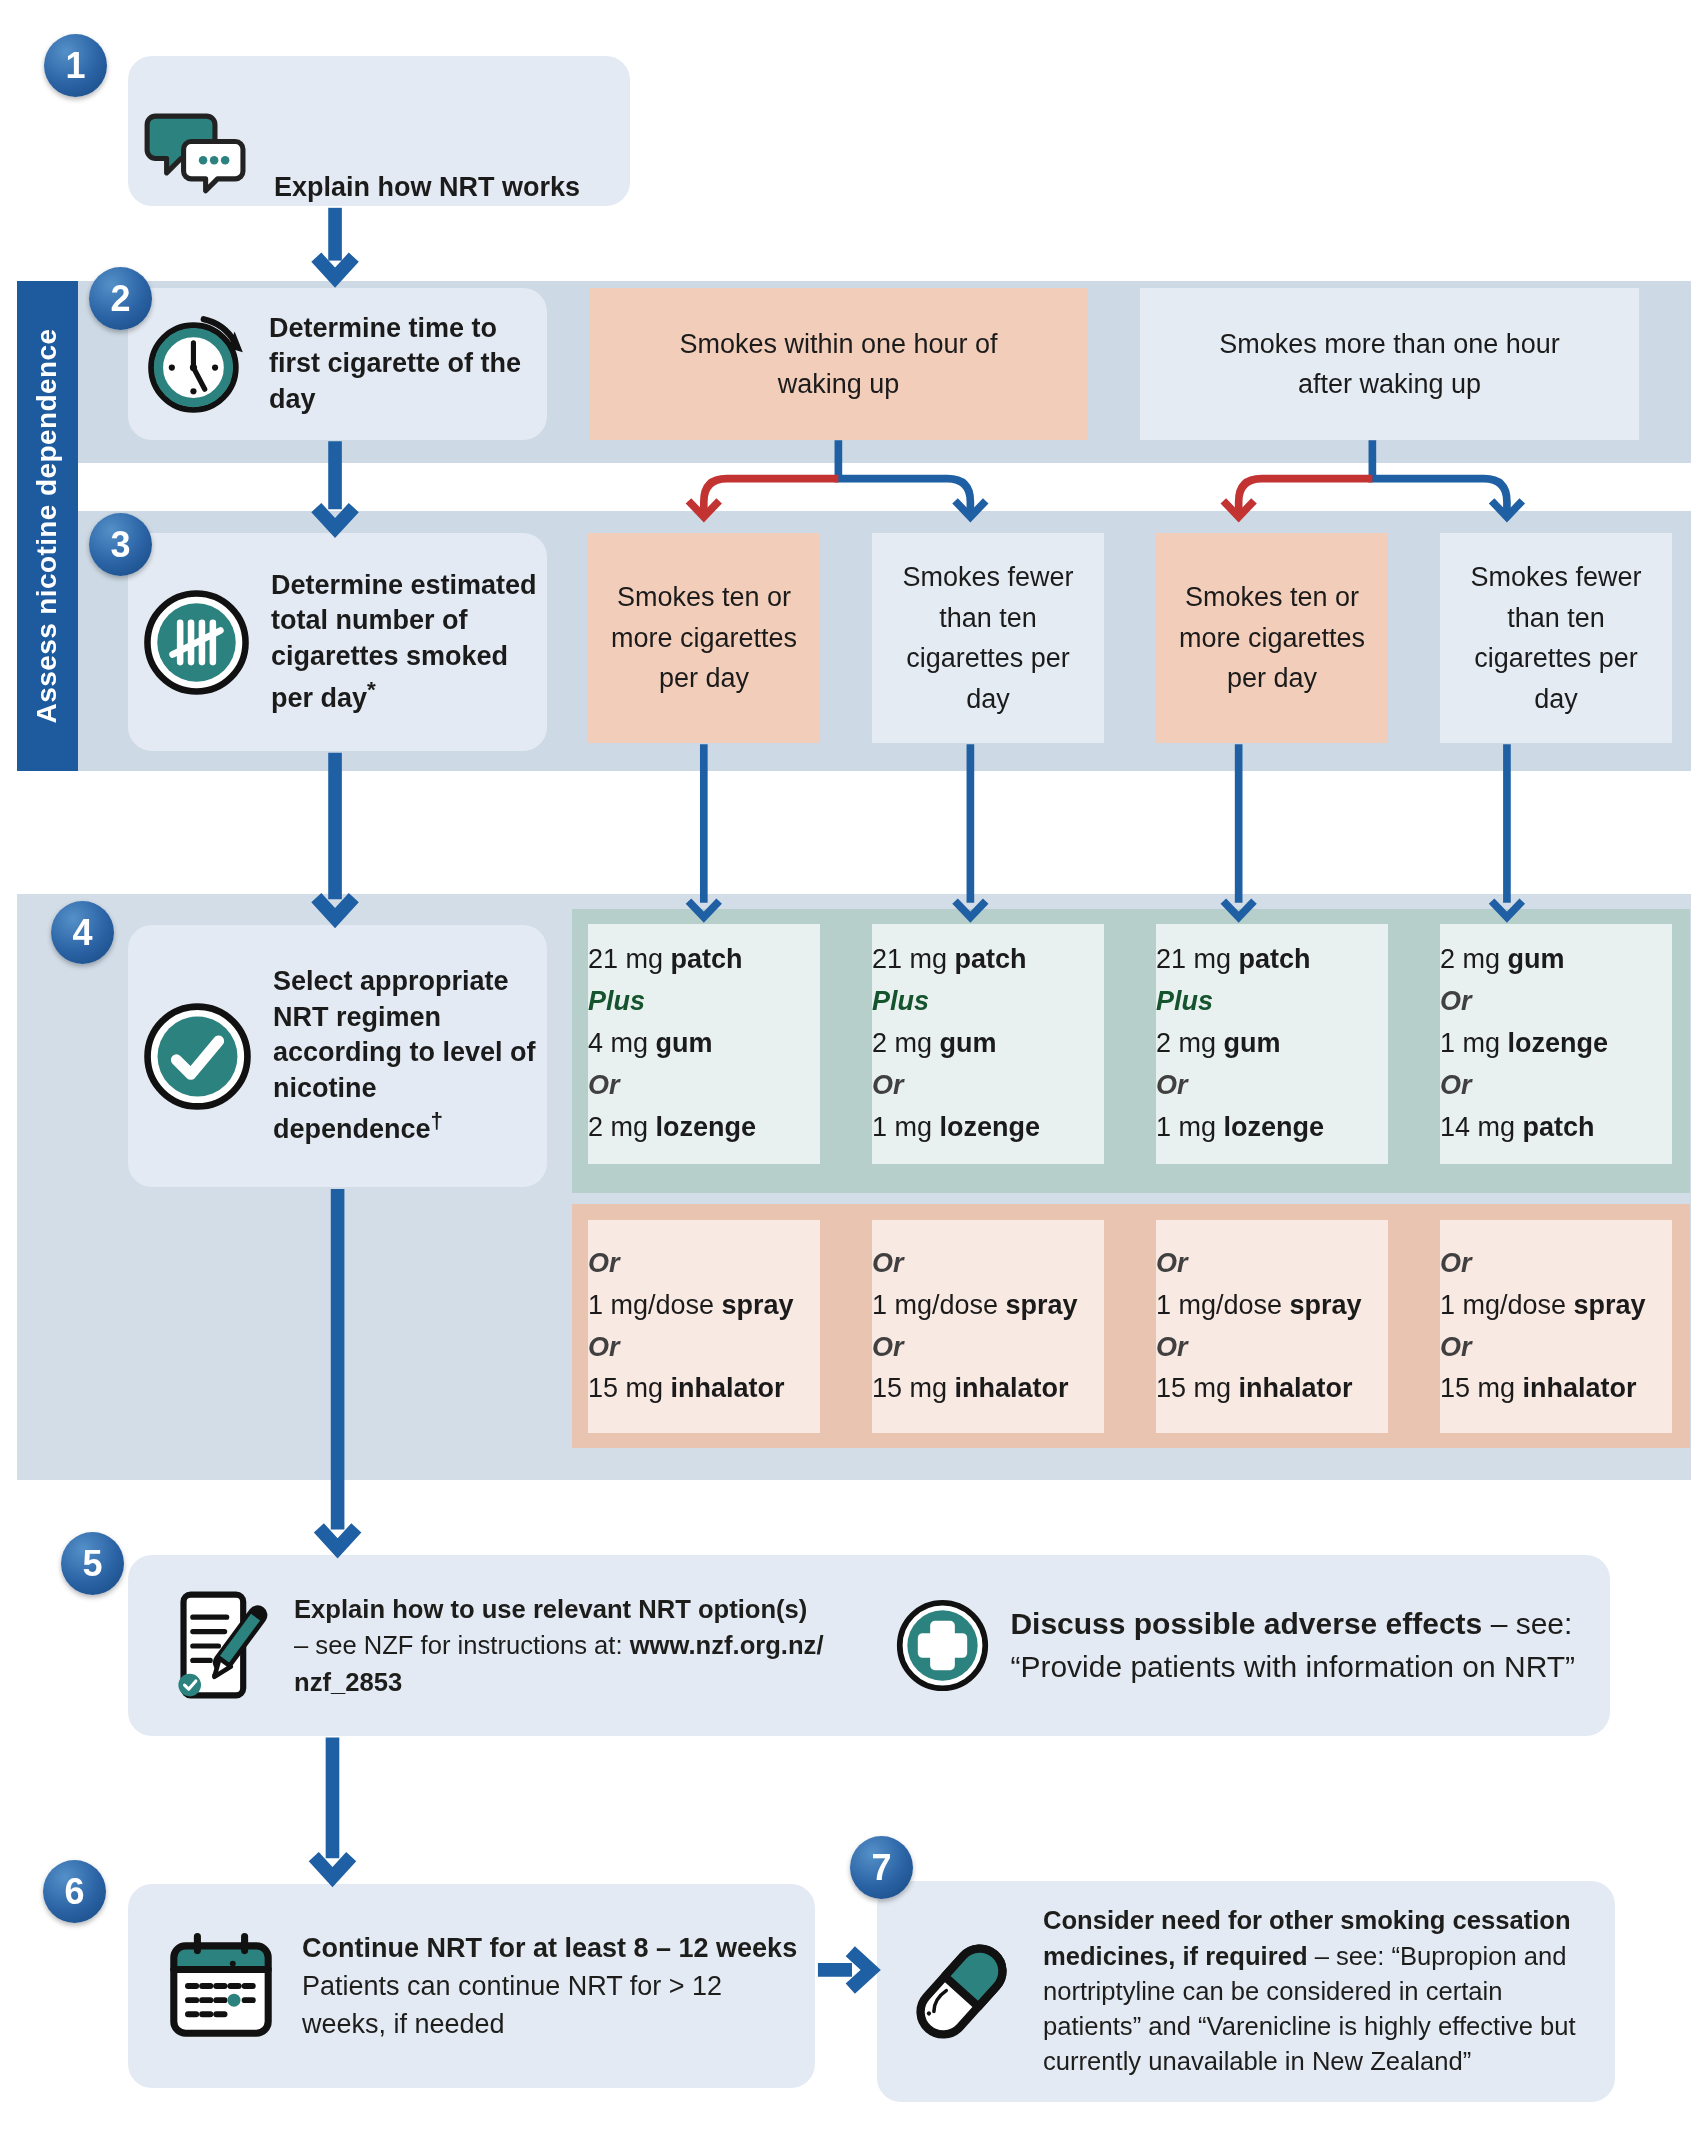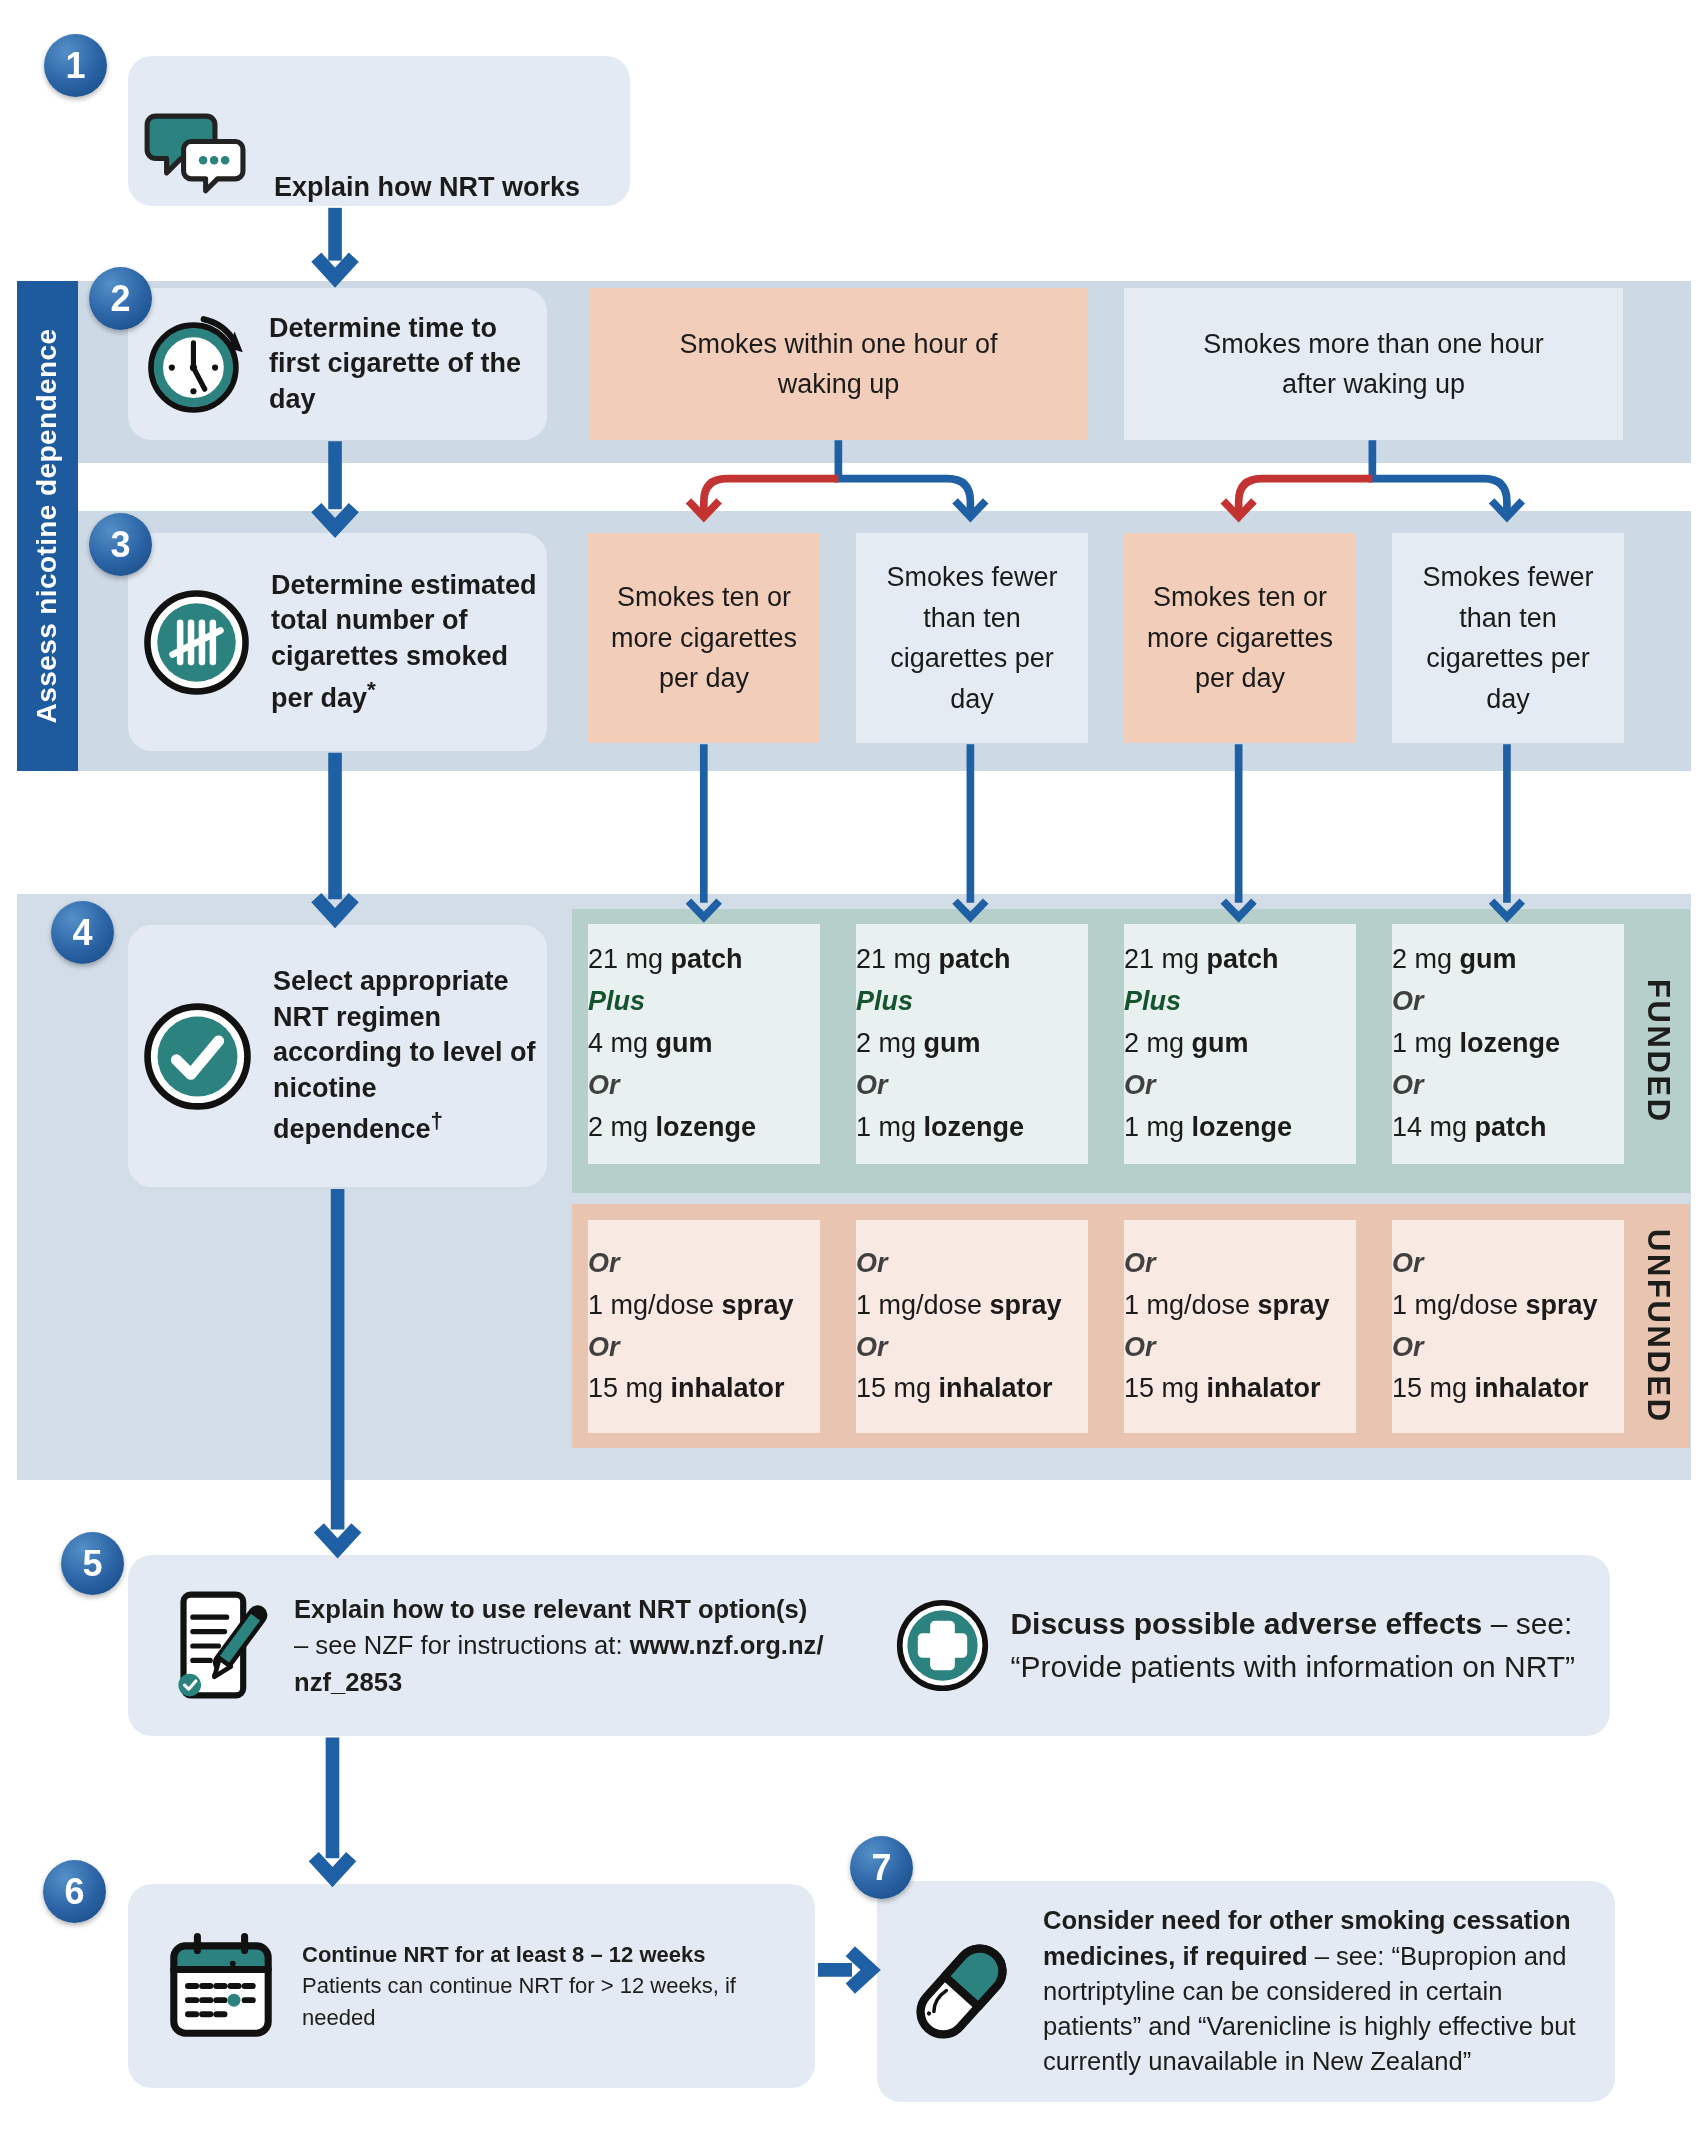--- a/index.html
+++ b/index.html
@@ -39,21 +39,21 @@
            display:flex;align-items:center;gap:20.4px;padding:0 6.8px 0 13.6px;box-sizing:border-box;}
   .s1{left:128px;top:56px;width:502px;height:150px;align-items:flex-end;}
   .s2{left:128px;top:288px;width:419px;height:152px;}
   .s3{left:128px;top:533px;width:419px;height:218px;}
   .s4{left:128px;top:925px;width:419px;height:262px;}
   .steptitle{font-weight:bold;font-size:27px;line-height:1.32;color:#1b1b1b;}
   .s1 .steptitle{white-space:nowrap;}
   .icn{flex:0 0 auto;}
 
   
-  .flex-row{position:absolute;display:flex;gap:36px;z-index:2;}
+  .flex-row{position:absolute;display:flex;gap:52px;z-index:2;}
   .row-time{left:589px;top:288px;}
   .row-amount{left:588px;top:533px;}
   .row-funded{left:588px;top:924px;}
   .row-unfunded{left:588px;top:1220px;}
   .opt-box{display:flex;align-items:center;justify-content:center;text-align:center;
            font-size:27px;line-height:1.5;color:#1b1b1b;}
   .row2box{width:499px;height:152px;}
   .row3box{width:232px;height:210px;}
   .row2box .opt-text{width:400px;}
   .row3box .opt-text{width:198px;}
@@ -73,21 +73,21 @@
   .bigbox{position:absolute;background:#e4eaf3;border-radius:24px;z-index:2;box-sizing:border-box;}
   .s5box{left:128px;top:1555px;width:1482px;height:181px;}
   .s5group{position:absolute;top:0;height:100%;display:flex;align-items:center;}
   .s5group-a{left:37px;gap:22px;}
   .s5group-b{left:767px;gap:20.4px;}
   .s5text{font-size:25.6px;line-height:1.42;width:596px;}
   .s5btext{font-size:30px;line-height:1.42;width:588px;}
   .blockbold{font-weight:bold;display:block;}
   .b{font-weight:bold;}
   .s6box{left:128px;top:1884px;width:687px;height:204px;display:flex;align-items:center;gap:22px;padding-left:34px;}
-  .s6text{font-size:22px;line-height:1.42;width:511px;}
+  .s6text{font-size:27px;line-height:1.42;width:511px;}
   .s7box{left:877px;top:1881px;width:738px;height:221px;display:flex;align-items:center;gap:22px;padding-left:25px;}
   .s7text{font-size:25.6px;line-height:1.38;width:554px;}
 
   
   .arrows{position:absolute;left:0;top:0;z-index:4;pointer-events:none;}
 </style>
 </head>
 <body>
 
 <div class="canvas">

